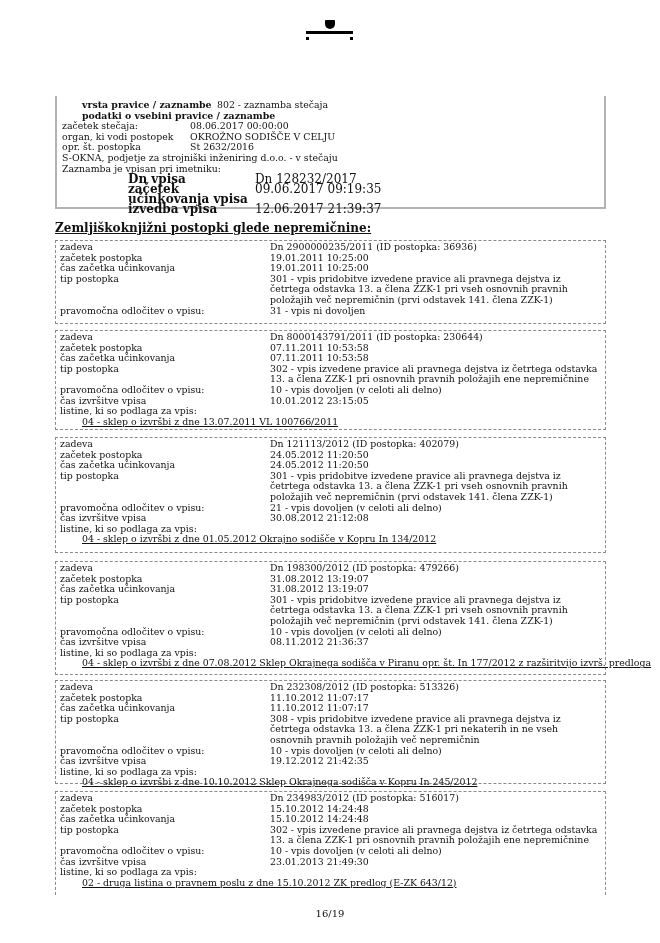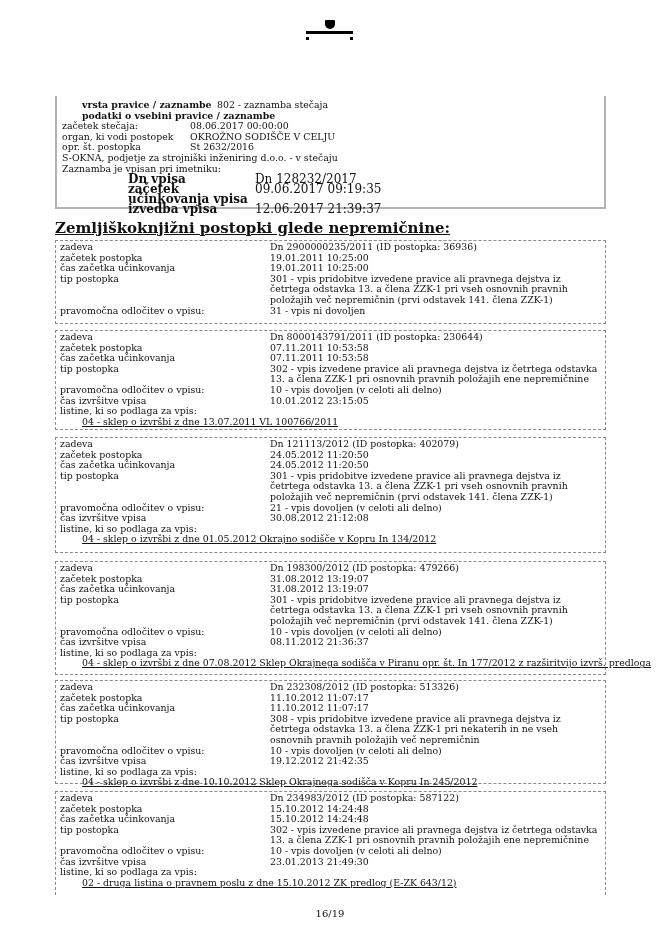--- a/index.html
+++ b/index.html
@@ -14,21 +14,21 @@
   .topbox { position:absolute; left:55px; top:96px; width:551px; height:113px;
             border-left:2px solid #b3b3b3; border-right:2px solid #b3b3b3; border-bottom:2px solid #b3b3b3;
             box-sizing:border-box; padding:4px 6px 0 5px; }
   .row { display:flex; white-space:nowrap; }
   .b { font-weight:bold;margin-left:20px; }
   .topbox .k1 { width:135px; }
   .topbox .k { width:128px; }
   .entry { margin-left:66px; display:flex; font-size:12px; line-height:10px; }
   .entry .ek { width:127px; font-weight:bold; }
 
-  .section-title { position:absolute; left:55px; top:223px; font-weight:bold; font-size:15px; text-decoration:underline; }
+  .section-title { position:absolute; left:55px; top:223px; font-weight:bold; font-size:12px; text-decoration:underline; }
 
   .proc { position:absolute; left:55px; width:551px; border:1px dashed #8a8a8a; box-sizing:border-box; padding:1px 4px 1px 4px; }
   .proc .k { width:146px; flex:none; }
   .proc .v { white-space:normal; width:395px;margin-left:28px; }
   .proc .row { white-space:nowrap;gap:36px; }
   .proc .doc { padding-left:22px; white-space:nowrap;text-decoration:underline; }
 
   .pagenum { position:absolute; left:0; width:660px; top:909px; text-align:center; font-size:10px; }
 </style>
 </head>
@@ -208,21 +208,21 @@
       <div class="row">
         <span class="k">čas izvršitve vpisa</span>
         <span class="v">19.12.2012 21:42:35</span>
       </div>
       <div class="row">listine, ki so podlaga za vpis:</div>
       <div class="doc">04 - sklep o izvršbi z dne 10.10.2012 Sklep Okrajnega sodišča v Kopru In 245/2012</div>
     </div>
     <div class="proc" style="top: 791px; height: 104px; border-bottom: none;">
       <div class="row">
         <span class="k">zadeva</span>
-        <span class="v">Dn 234983/2012 (ID postopka: 587122)</span>
+        <span class="v">Dn 234983/2012 (ID postopka: 516017)</span>
       </div>
       <div class="row">
         <span class="k">začetek postopka</span>
         <span class="v">15.10.2012 14:24:48</span>
       </div>
       <div class="row">
         <span class="k">čas začetka učinkovanja</span>
         <span class="v">15.10.2012 14:24:48</span>
       </div>
       <div class="row">

